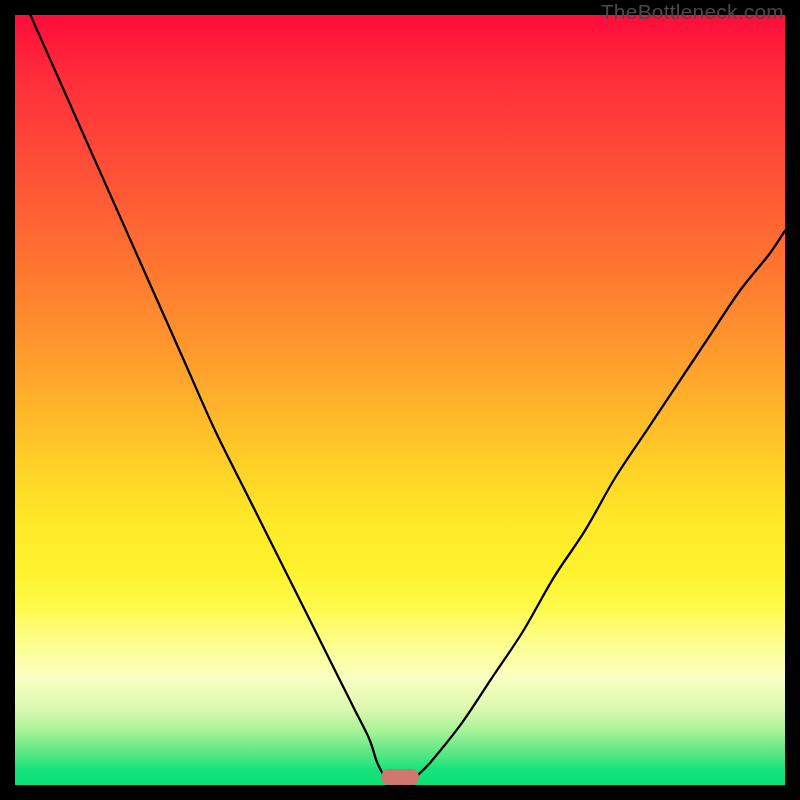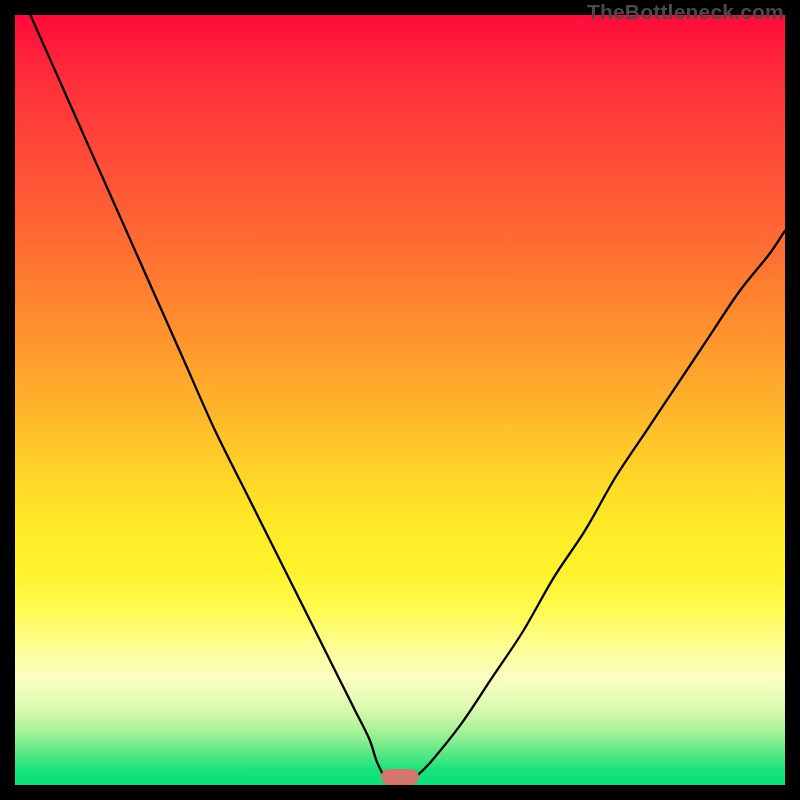--- a/index.html
+++ b/index.html
@@ -44,21 +44,21 @@
       #0be077 100%
     );
   }
   .attribution {
     position: absolute;
     top: 0px;
     right: 16px;
     color: #4a4a4a;
     font-size: 21px;
     letter-spacing: 0.2px;
-    font-weight: 700;
+    font-weight: 400;
   }
   .curve-svg {
     position: absolute;
     left: 15px;
     top: 15px;
     width: 770px;
     height: 770px;
     pointer-events: none;
   }
   .curve {

